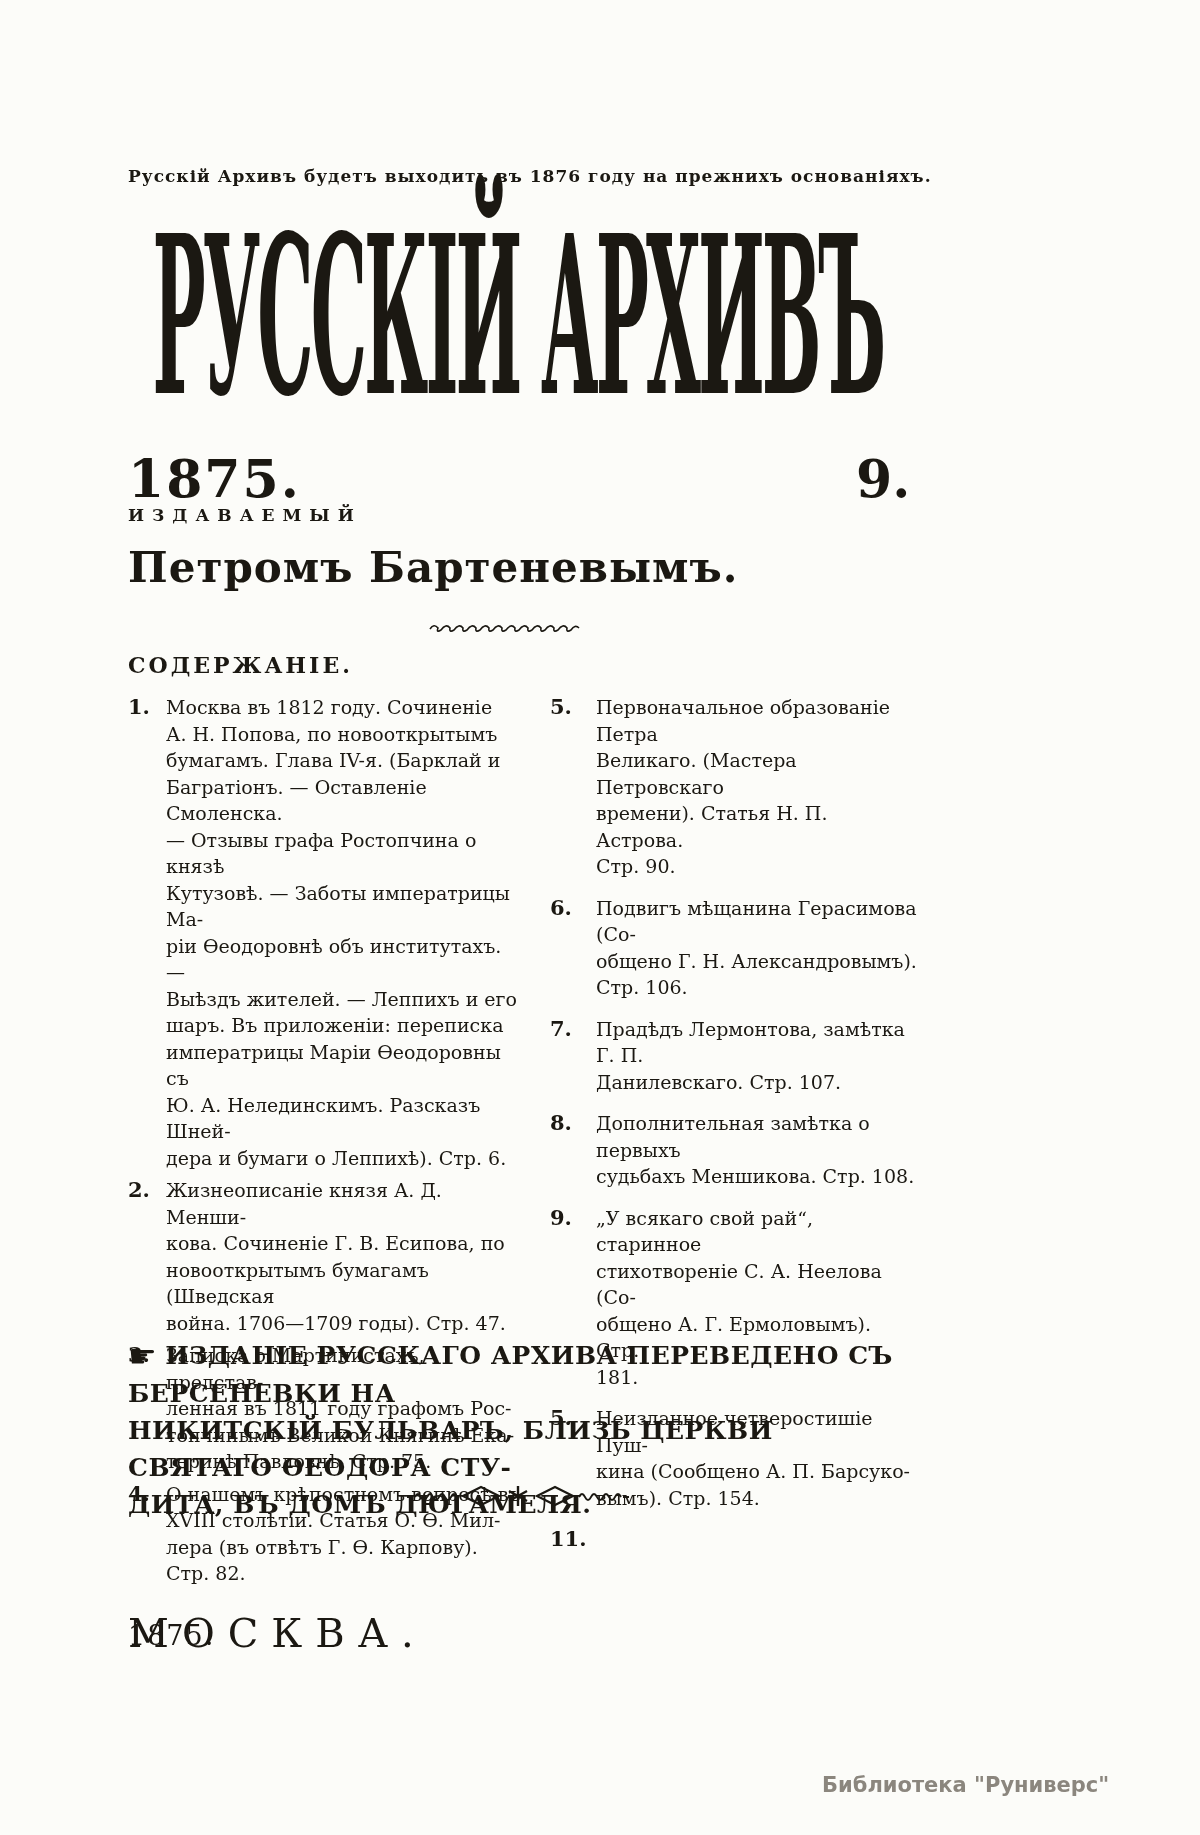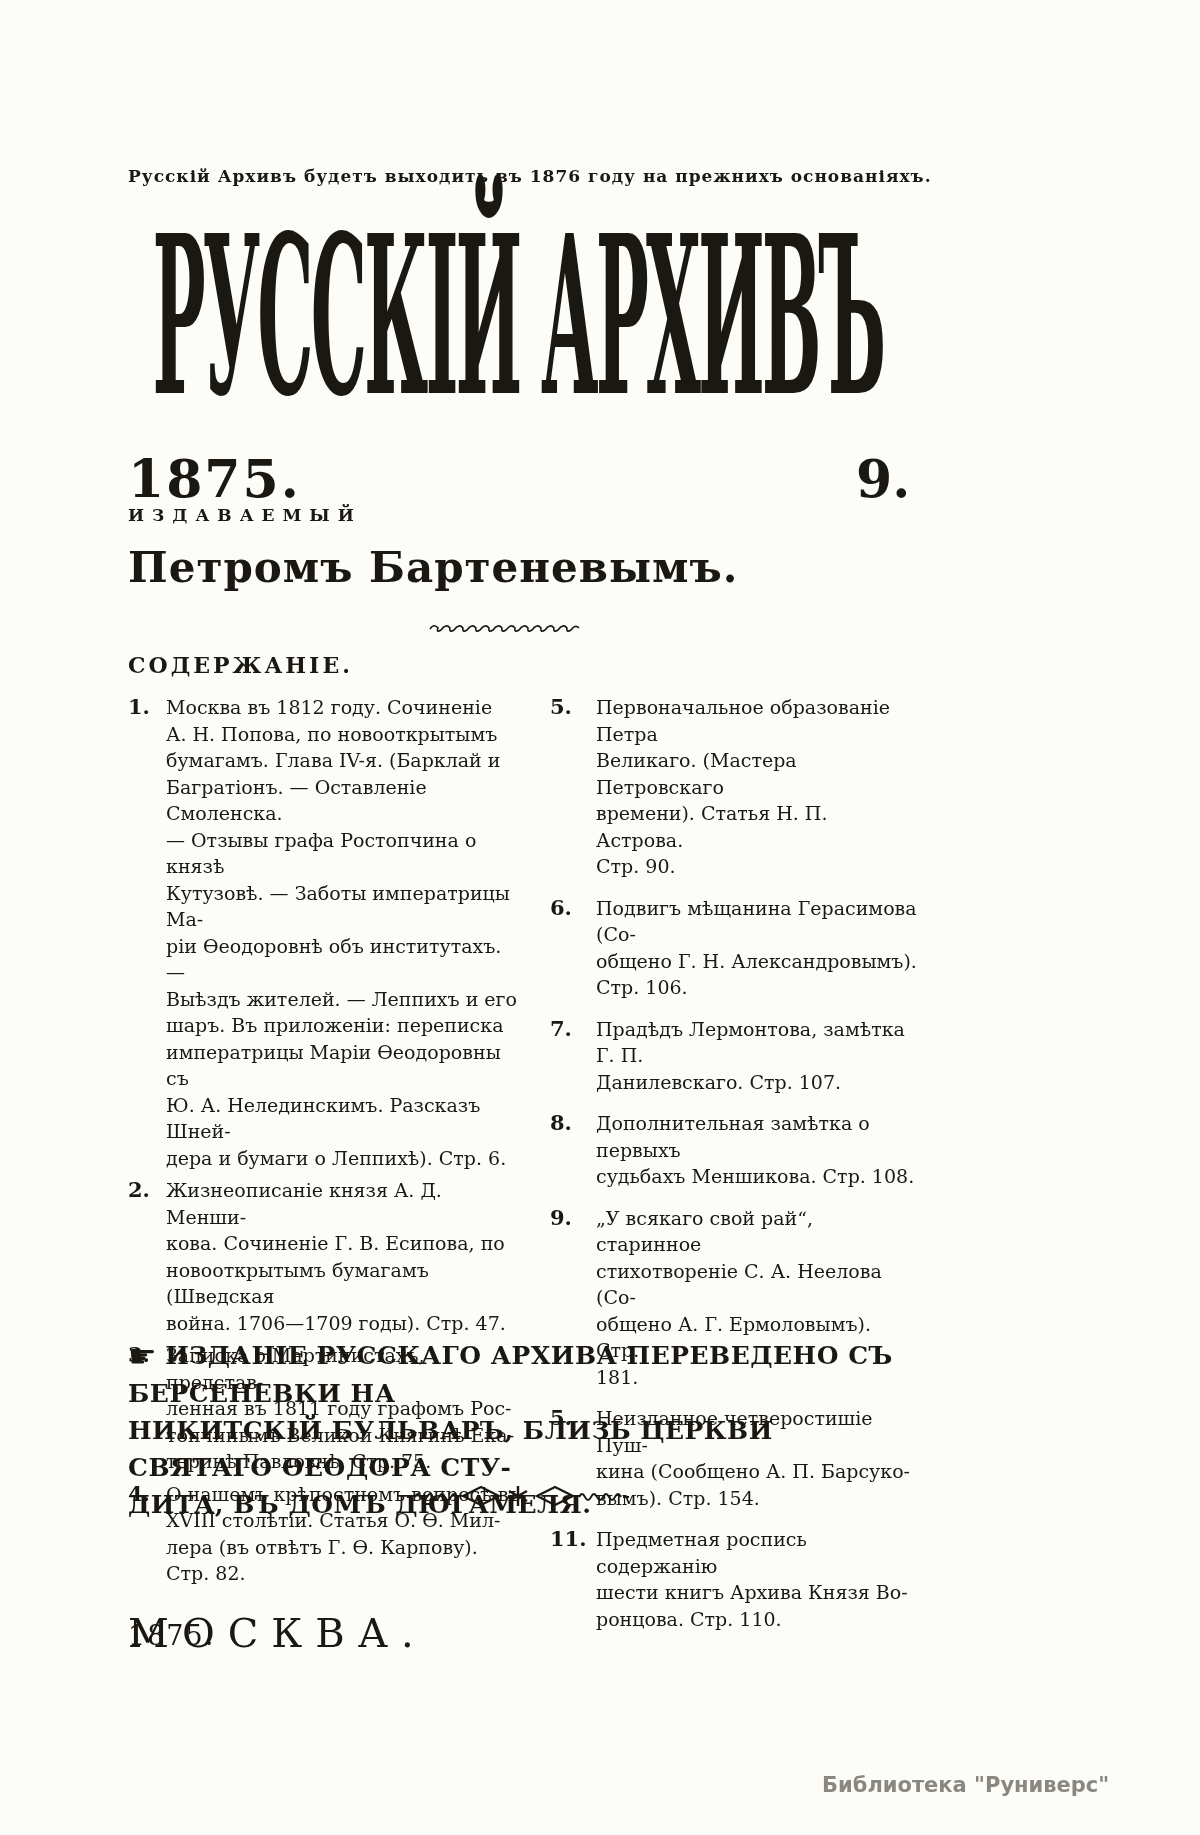--- a/index.html
+++ b/index.html
@@ -213,23 +213,20 @@
 181.</span>
     </div>
     <div class="toc-item">
       <span class="toc-num">5.</span>
       <span class="toc-text">Неизданное четверостишіе Пуш-
 кина (Сообщено А. П. Барсуко-
 вымъ). Стр. 154.</span>
     </div>
     <div class="toc-item">
       <span class="toc-num">11.</span>
-      <span class="toc-text">Предметная роспись содержанію
-шести книгъ Архива Князя Во-
-ронцова. Стр. 110.</span>
     </div>
   </div>
 
   <div class="abs content-col center announcement">
     <span class="manicule">☛</span><span>ИЗДАНІЕ РУССКАГО АРХИВА ПЕРЕВЕДЕНО СЪ БЕРСЕНЕВКИ НА
 НИКИТСКІЙ БУЛЬВАРЪ, БЛИЗЬ ЦЕРКВИ СВЯТАГО ѲЕОДОРА СТУ-
 ДИТА, ВЪ ДОМЪ ДЮГАМЕЛЯ.</span>
   </div>
 
   <div class="abs content-col center bottom-ornament">

